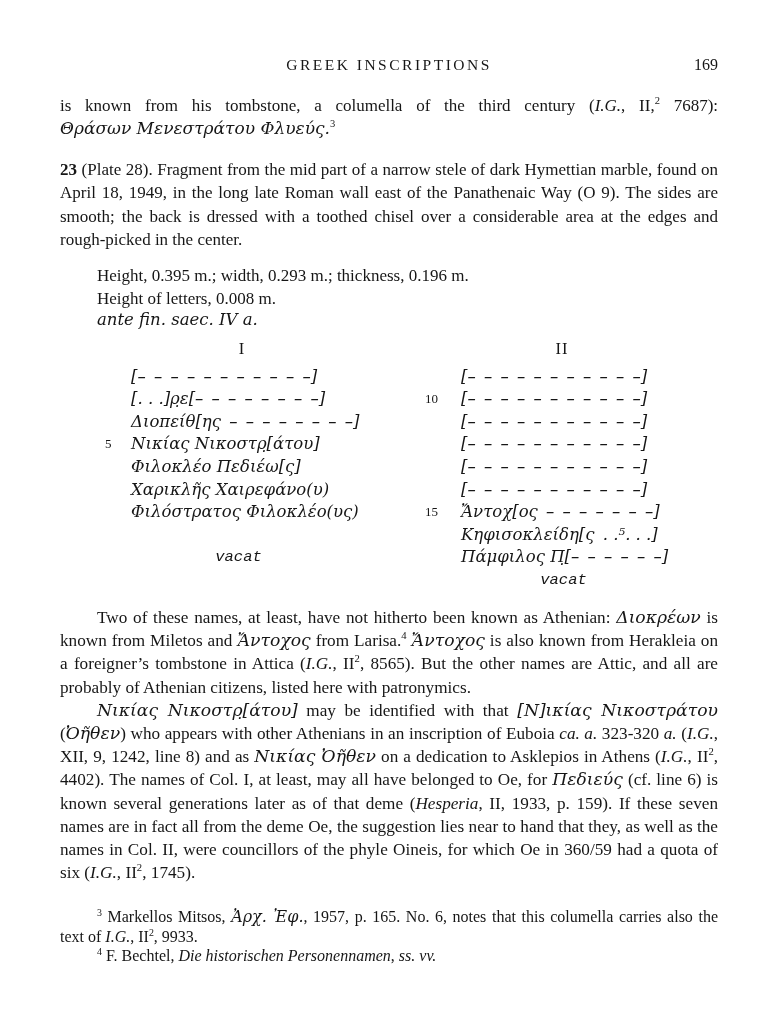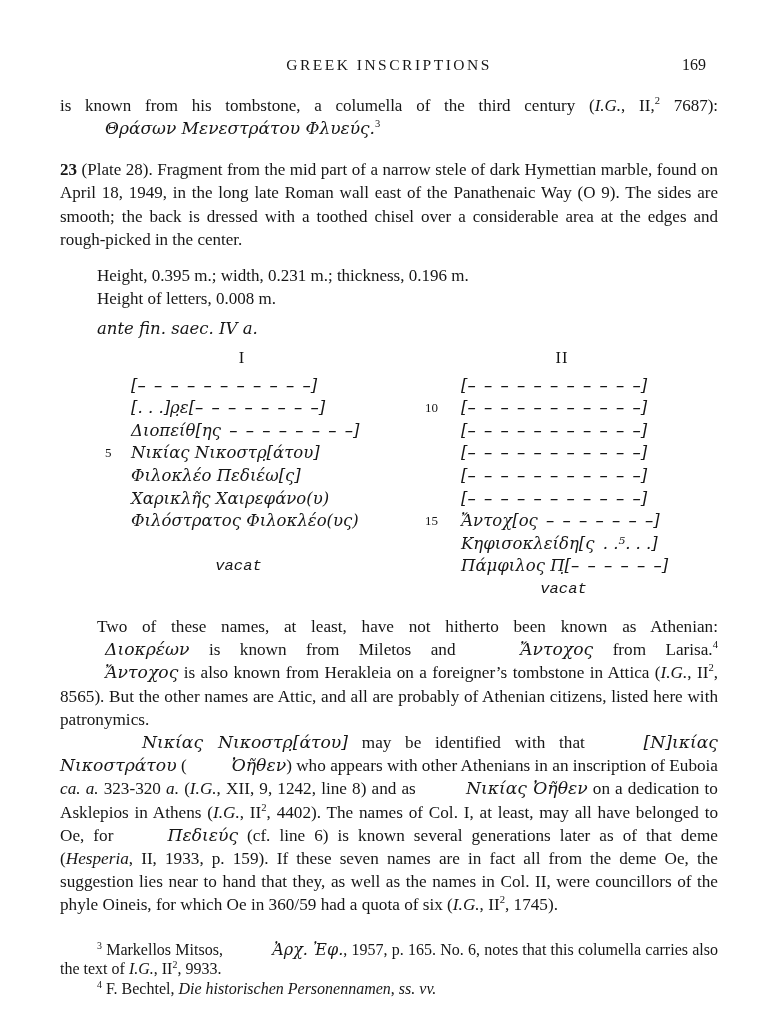--- a/index.html
+++ b/index.html
@@ -6,30 +6,30 @@
   .page{
     width:777px;height:1024px;background:#ffffff;color:#161616;
     font-family:"Liberation Serif","DejaVu Serif",serif;
     position:relative;overflow:hidden;
   }
   .content{padding:56px 59px 0 60px;}
   p{margin:0;}
   
   .running-head{position:relative;text-align:center;height:22px;}
   .head-title{font-size:15.5px;letter-spacing:2.5px;}
-  .page-num{position:absolute;right:12px;top:0;font-size:16px;letter-spacing:0;}
+  .page-num{position:absolute;right:0;top:0;font-size:16px;letter-spacing:0;}
   
   .intro-line1{margin-top:16px;font-size:17px;line-height:23px;text-align:justify;text-align-last:justify;}
   .intro-line2{font-size:17px;line-height:23px;}
   
   .entry{margin-top:18px;font-size:17px;line-height:23.4px;text-align:justify;}
   .entry-num{font-weight:bold;}
   
   .meas{margin-top:12px;margin-left:37px;font-size:17px;line-height:23px;}
-  .date-line{margin-top:9px;margin-left:37px;font-size:16.5px;font-style:italic;font-family:"DejaVu Serif",serif;}
+  .date-line{margin-left:37px;font-size:16.5px;font-style:italic;font-family:"DejaVu Serif",serif;}
   
   .inscription{margin-top:10px;display:flex;align-items:flex-start;}
   .col1{margin-left:45px;width:274px;flex:none;}
   .col2{margin-left:46px;width:274px;flex:none;}
   .col-head{text-align:center;font-size:16.5px;letter-spacing:1px;margin-bottom:7px;}
   .row{display:flex;line-height:22.6px;}
   .num{width:26px;flex:none;font-size:13px;}
   .col2 .num{width:36px;}
   .txt{font-size:16.5px;font-style:italic;font-family:"DejaVu Serif",serif;white-space:nowrap;}
   .vacat{font-style:italic;font-family:Liberation Mono, monospace;font-size:15.5px;text-align:center;}
@@ -37,41 +37,41 @@
   .col2 .vacat{margin-left:36px;width:205px;margin-top:2px;}
   
   .body-para{font-size:17.2px;line-height:23.2px;text-align:justify;text-indent:37px;}
   .bp1{margin-top:17px;}
   .bp2{margin-top:0;}
   
   .footnotes{margin-top:23px;font-size:16px;line-height:19.5px;}
   .fn{text-indent:37px;text-align:justify;}
   
   .sg-i{font-style:italic;}
-  .sg-g{font-style:italic;font-family:"DejaVu Serif",serif;margin-left:45px;}
+  .sg-g{font-style:italic;font-family:"DejaVu Serif",serif;}
   .sg-sup{font-size:0.62em;vertical-align:super;line-height:0;}
 </style>
 </head>
 <body>
 
 <div class="page">
   <div class="content">
 
     <div class="running-head">
       <span class="head-title">GREEK INSCRIPTIONS</span>
       <span class="page-num">169</span>
     </div>
 
     <p class="intro-line1"><span>is known from his tombstone, a columella of the third century (</span><span class="sg-i">I.G.</span><span>, II,</span><span class="sg-sup">2</span><span> 7687):</span></p>
     <p class="intro-line2"><span class="sg-g">Θράσων Μενεστράτου Φλυεύς.</span><span class="sg-sup">3</span></p>
 
     <p class="entry"><span class="entry-num">23</span><span><span> (Plate 28). Fragment from the mid part of a narrow stele of dark Hymettian marble, found on April 18, 1949, in the long late Roman wall east of the Panathenaic Way (O 9). The sides are smooth; the back is dressed with a toothed chisel over a considerable area at the edges and rough-picked in the center.</span></span></p>
 
     <div class="meas">
-      <p>Height, 0.395 m.; width, 0.231 m.; thickness, 0.196 m.</p>
+      <p>Height, 0.395 m.; width, 0.293 m.; thickness, 0.196 m.</p>
       <p>Height of letters, 0.008 m.</p>
     </div>
 
     <p class="date-line">ante fin. saec. IV a.</p>
 
     <div class="inscription">
 
       <div class="col col1">
         <div class="col-head">I</div>
         <div class="row">

